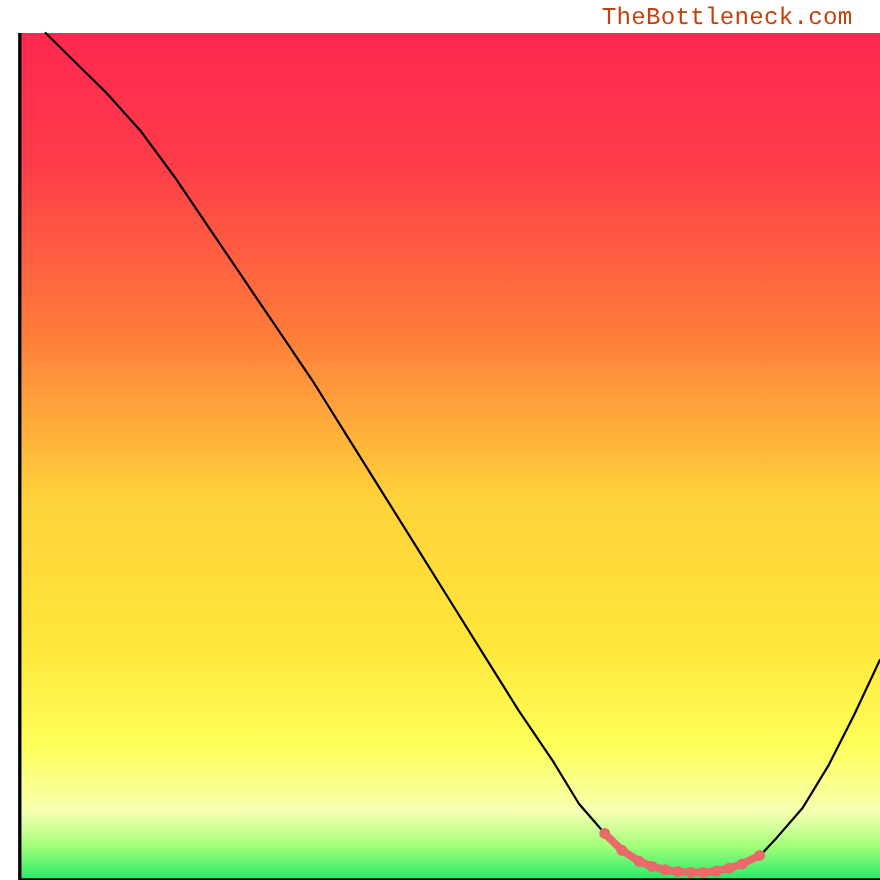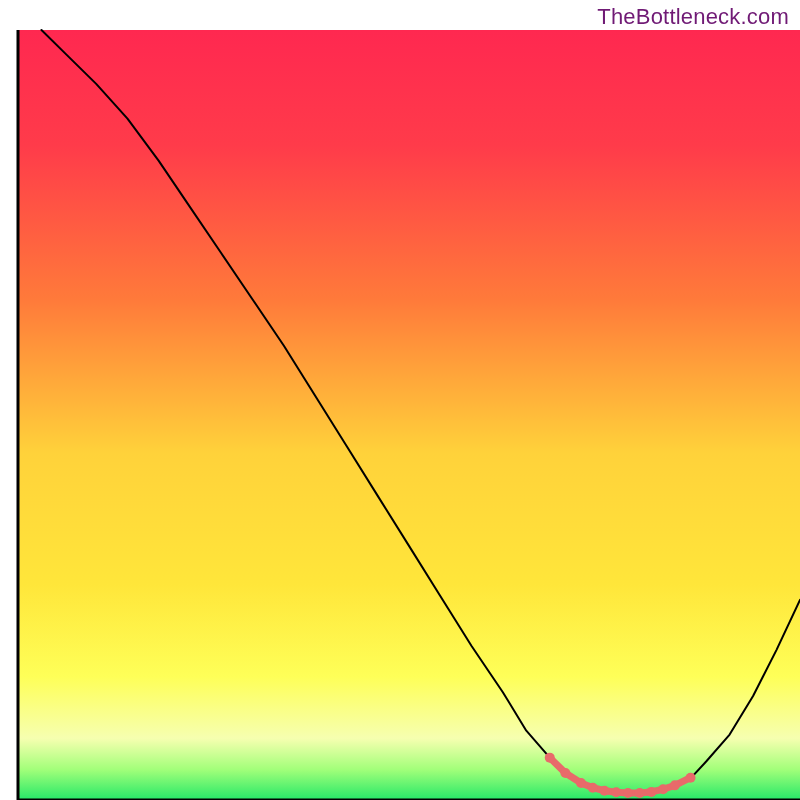--- a/index.html
+++ b/index.html
@@ -12,28 +12,29 @@
     overflow: hidden;
   }
   .chart-container {
     position: relative;
     width: 800px;
     height: 800px;
   }
   .watermark {
     position: absolute;
     top: 4px;
-    right: 11px;
+    right: 25px;
     z-index: 10;
     font-size: 22px;
     font-weight: 500;
-    color: #701a75;
+    color: #c2410c;
     letter-spacing: 0.2px;
     pointer-events: none;
     user-select: none;
+    font-family: Liberation Mono, monospace;
   }
   svg {
     display: block;
   }
 </style>
 </head>
 <body>
 
 <div class="chart-container">
   <div class="watermark">TheBottleneck.com</div>

